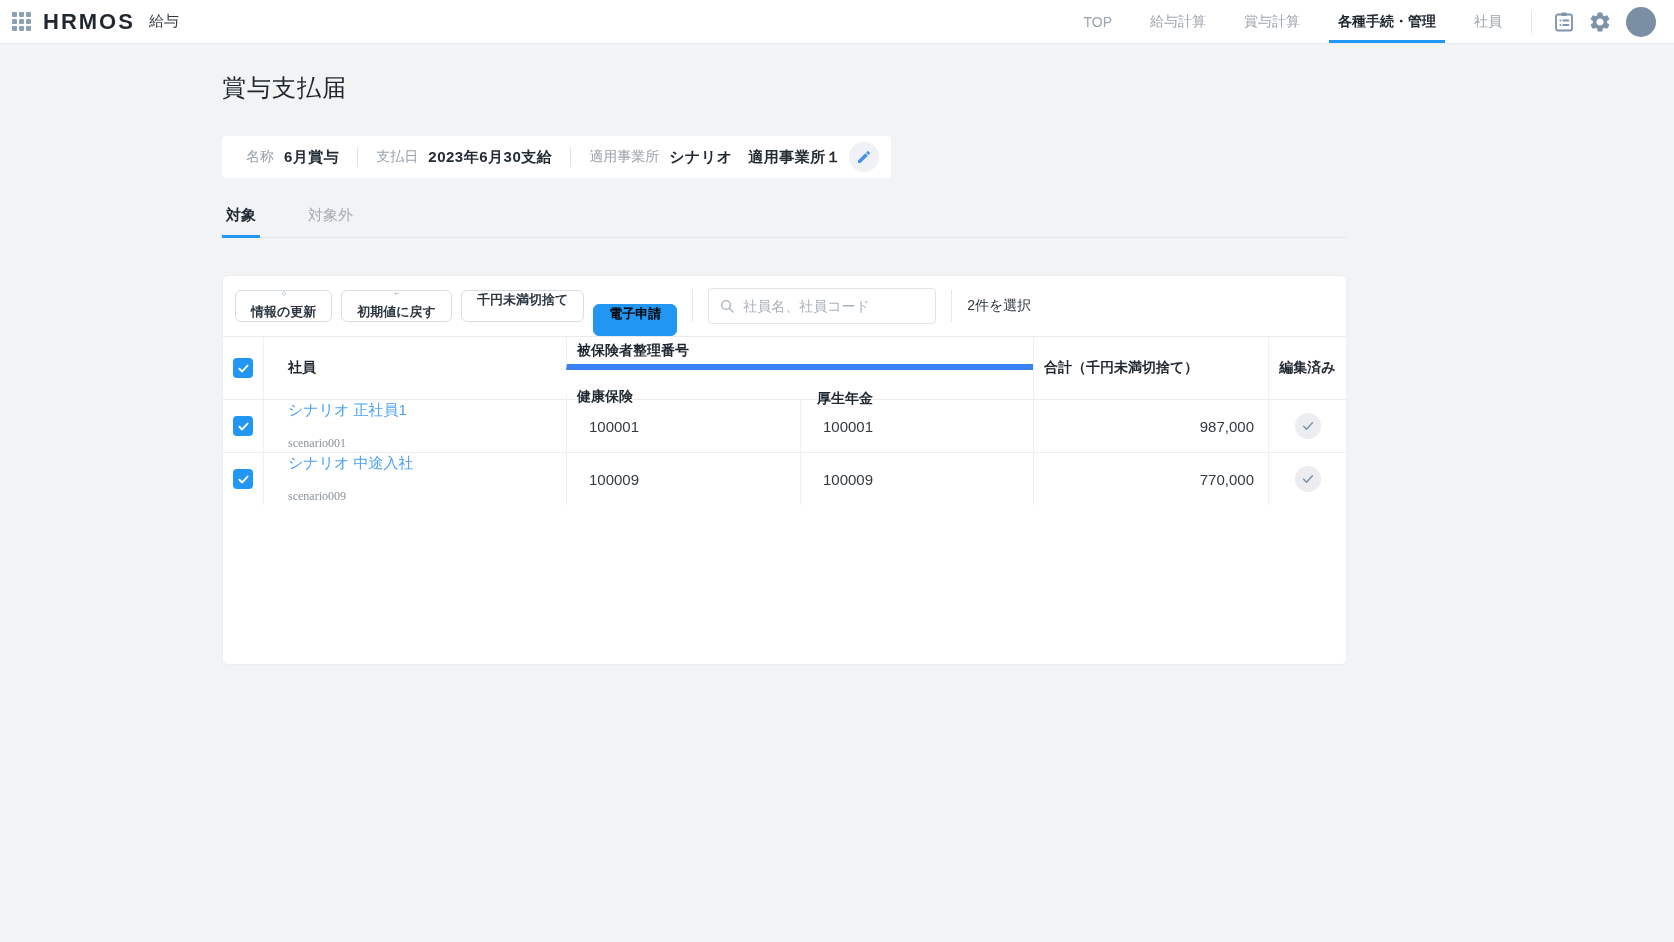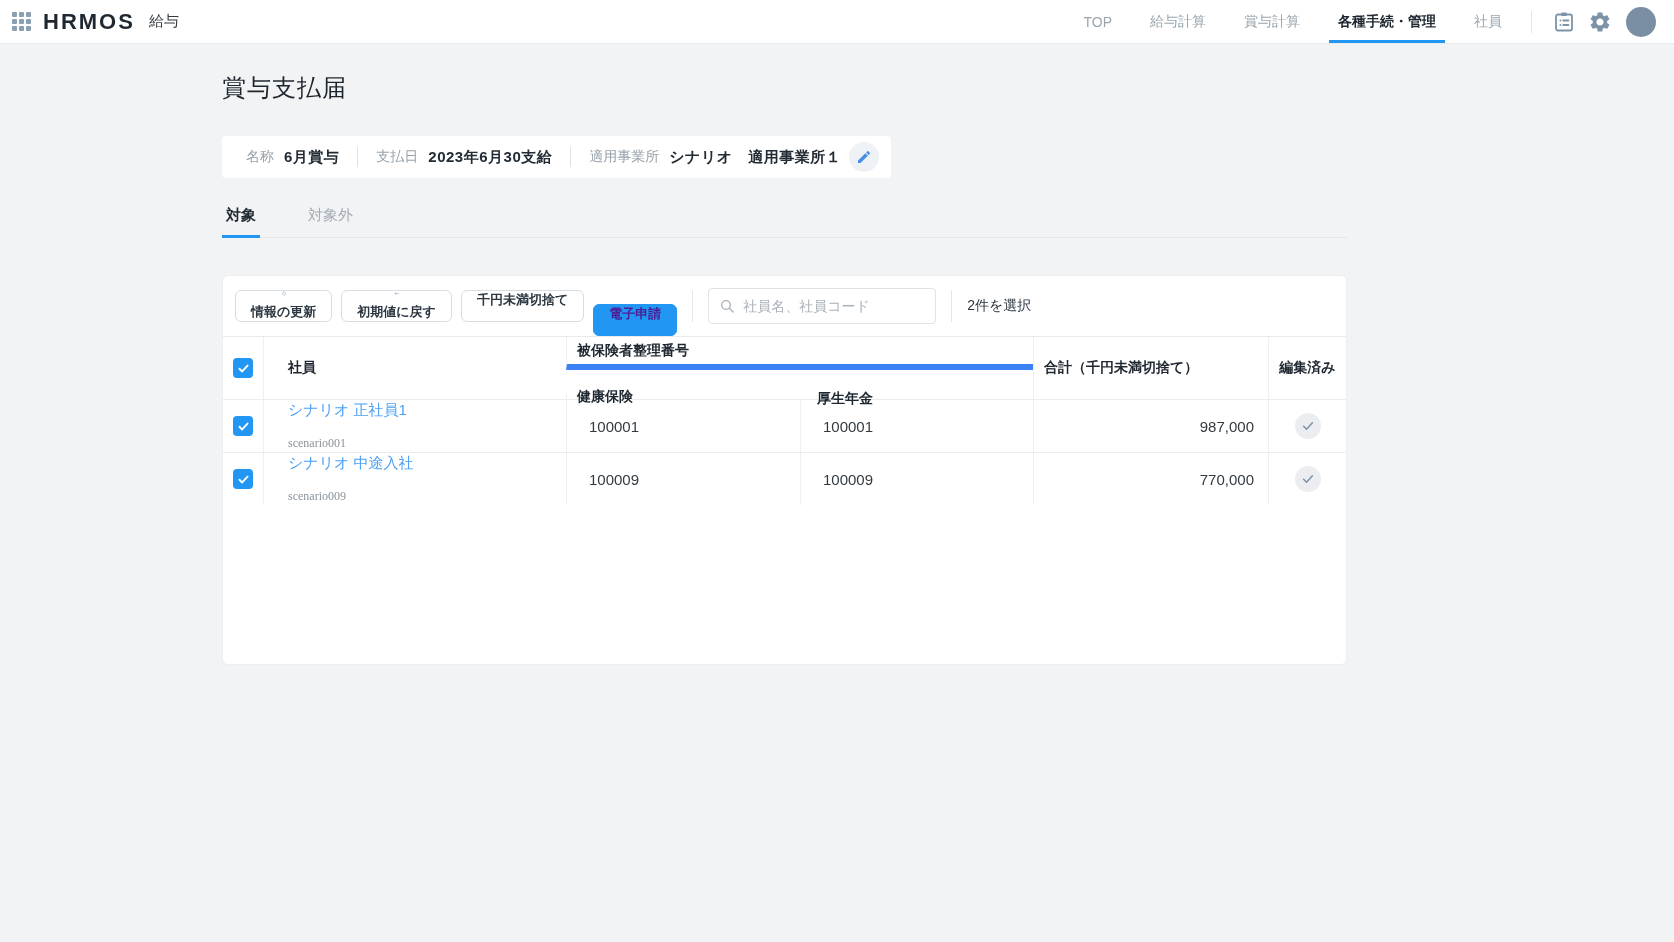--- a/index.html
+++ b/index.html
@@ -103,21 +103,21 @@
   }
   .toolbar { display: flex; align-items: center; padding: 14px 12px 14px 12px; height: 60px; }
   .tb-btn {
     display: inline-flex; align-items: center; gap: 7px;
     height: 32px; padding: 0 15px;
     background: #fff; border: 1px solid #d8dde2; border-radius: 6px;
     font-family: inherit; font-size: 13px; font-weight: 700; color: #2b3640;
     cursor: pointer; margin-right: 9px; flex-direction: column;
   }
   .tb-btn.primary {
-    background: #2196f3; border-color: #2196f3; color: #4c1d95; margin-right: 0; margin-top: 28px;
+    background: #2196f3; border-color: #2196f3; color: #000000; margin-right: 0; margin-top: 28px;
   }
   .tb-divider { width: 1px; height: 32px; background: #e3e6ea; margin: 0 15px; }
   .search-box { position: relative; display: inline-flex; align-items: center; }
   .search-box svg { position: absolute; left: 11px; }
   .search-input {
     width: 228px; height: 36px;
     border: 1px solid #dfe3e7; border-radius: 4px;
     padding: 0 22px 0 34px;
     font-family: inherit; font-size: 14px; color: #333;
     outline: none; background: #fff;

